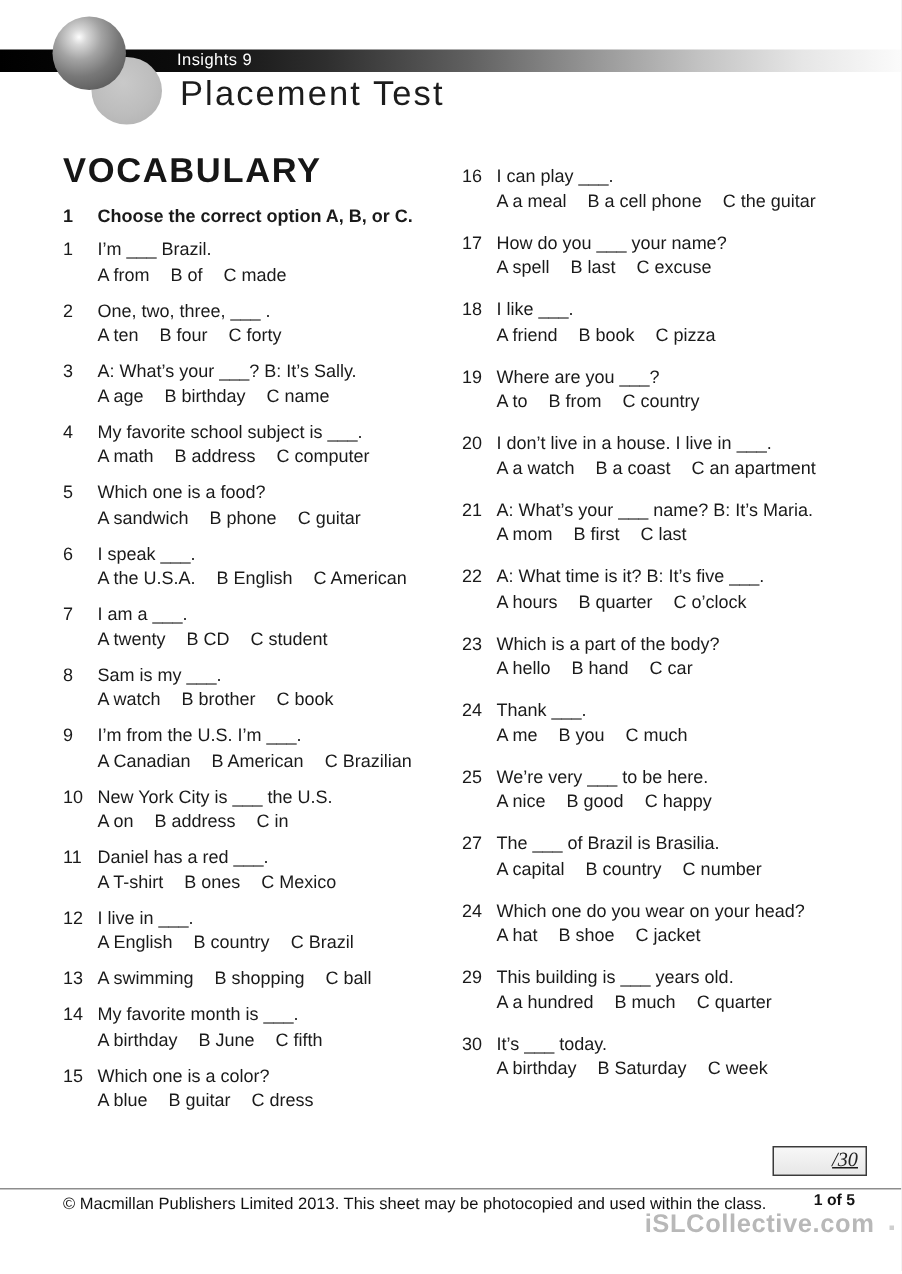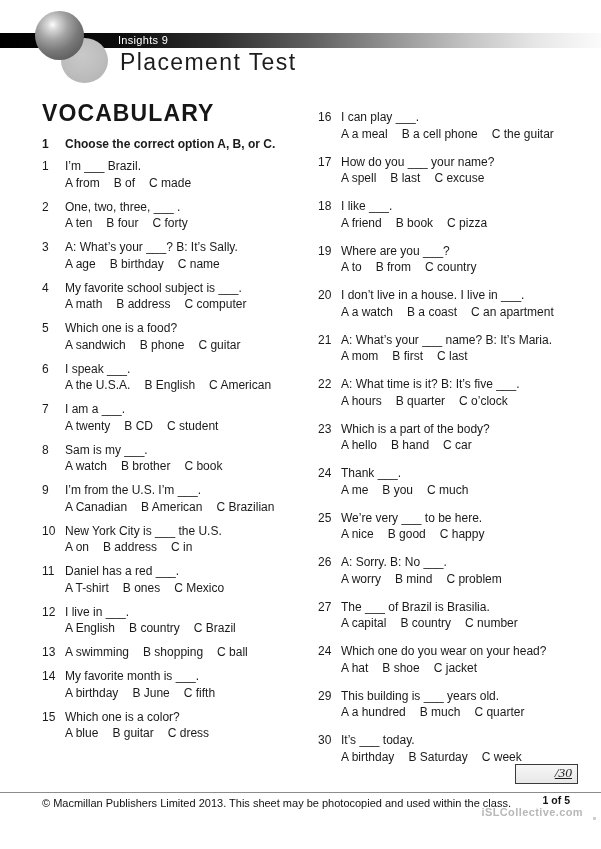--- a/index.html
+++ b/index.html
@@ -36,21 +36,21 @@
   .sphere-dark {
     position:absolute; left:35px; top:11px; width:49px; height:49px; z-index:3;
     border-radius:50%;
     background:radial-gradient(circle at 36% 28%,
       #fdfdfd 0%, #d8d8d8 11%, #a3a3a3 32%, #787878 56%, #606060 78%, #525252 100%);
   }
 
   
   .col { position:absolute; top:103px; font-size:12px; line-height:16.5px; }
   .col-left  { left:42px;  width:268px; }
-  .col-right { left:318px; top:109px; width:276px; }
+  .col-right { left:308px; top:109px; width:276px; }
 
   .section-heading {
     margin:0; font-size:23px; line-height:20px;
     font-weight:700; letter-spacing:1.1px; color:#161616;
   }
   .instruction {
     display:flex; margin-top:13px; margin-bottom:6px;
     font-weight:700; line-height:16px;
   }
   .question { display:flex; margin-bottom:7.5px; }
@@ -73,21 +73,21 @@
   .score-label {
     display:block; padding-right:5px; line-height:16px;
     font-family:"Liberation Serif", serif; font-style:italic;
     font-size:13.5px; color:#222;
   }
 
   
   .footer-rule { position:absolute; left:0; top:792px; width:601px; height:1px; background:#8d8d8d; }
   .copyright   { position:absolute; left:42px; top:797px; font-size:11px; color:#121212;text-align:center; }
   .page-num    { position:absolute; right:31px; top:794px; font-size:10.5px; font-weight:700; color:#121212; }
-  .watermark   { position:absolute; right:18px; top:806px; font-size:11px; font-weight:700;
+  .watermark   { position:absolute; right:18px; top:806px; font-size:17px; font-weight:700;
                  letter-spacing:0.4px; color:#b8b8b8; }
   .corner-dot  { position:absolute; right:5px; top:817px; width:3px; height:3px; background:#cfcfcf; }
 </style>
 </head>
 <body>
 
 <div class="page">
 
   <div class="header-bar"></div>
   <div class="sphere-light"></div>
@@ -297,27 +297,20 @@
   </div>
 
   <div class="question">
     <span class="q-num">25</span>
     <span class="q-body">
       <span class="q-prompt">We’re very ___ to be here.</span>
       <span class="q-options"><span class="opt">A nice</span><span class="opt">B good</span><span class="opt">C happy</span></span>
     </span>
   </div>
 
-  <div class="question">
-    <span class="q-num">26</span>
-    <span class="q-body">
-      <span class="q-prompt">A: Sorry.  B: No ___.</span>
-      <span class="q-options"><span class="opt">A worry</span><span class="opt">B mind</span><span class="opt">C problem</span></span>
-    </span>
-  </div>
 
   <div class="question">
     <span class="q-num">27</span>
     <span class="q-body">
       <span class="q-prompt">The ___ of Brazil is Brasilia.</span>
       <span class="q-options"><span class="opt">A capital</span><span class="opt">B country</span><span class="opt">C number</span></span>
     </span>
   </div>
 
   <div class="question">

